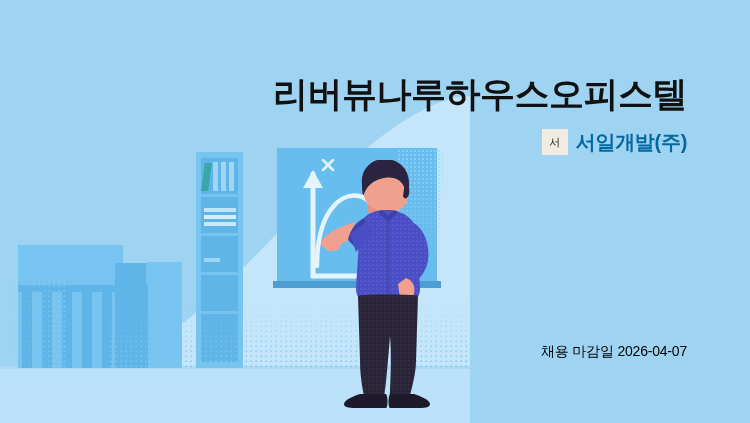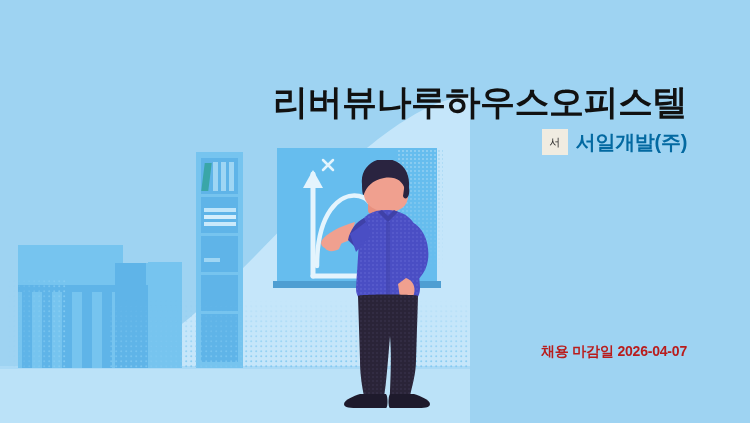--- a/index.html
+++ b/index.html
@@ -152,21 +152,21 @@
   
   .speckle {
     position: absolute;
     pointer-events: none;
   }
 
   
   .title {
     position: absolute;
     left: 0;
-    top: 84px;
+    top: 76px;
     width: 687px;
     text-align: right;
     font-size: 35px;
     font-weight: bold;
     color: #111111;
     letter-spacing: -0.5px;
     line-height: 1;
     white-space: nowrap;
   }
   .company-row {
@@ -199,22 +199,22 @@
     line-height: 1;
     letter-spacing: -0.3px;
   }
   .deadline {
     position: absolute;
     left: 0;
     top: 343px;
     width: 687px;
     text-align: right;
     font-size: 14px;
-    font-weight: bold;
-    color: #b91c1c;
+    font-weight: normal;
+    color: #000000;
     letter-spacing: -0.2px;
     white-space: nowrap;
   }
 </style>
 </head>
 <body>
 
 <div id="banner">
 
   <div class="bg-base"></div>

